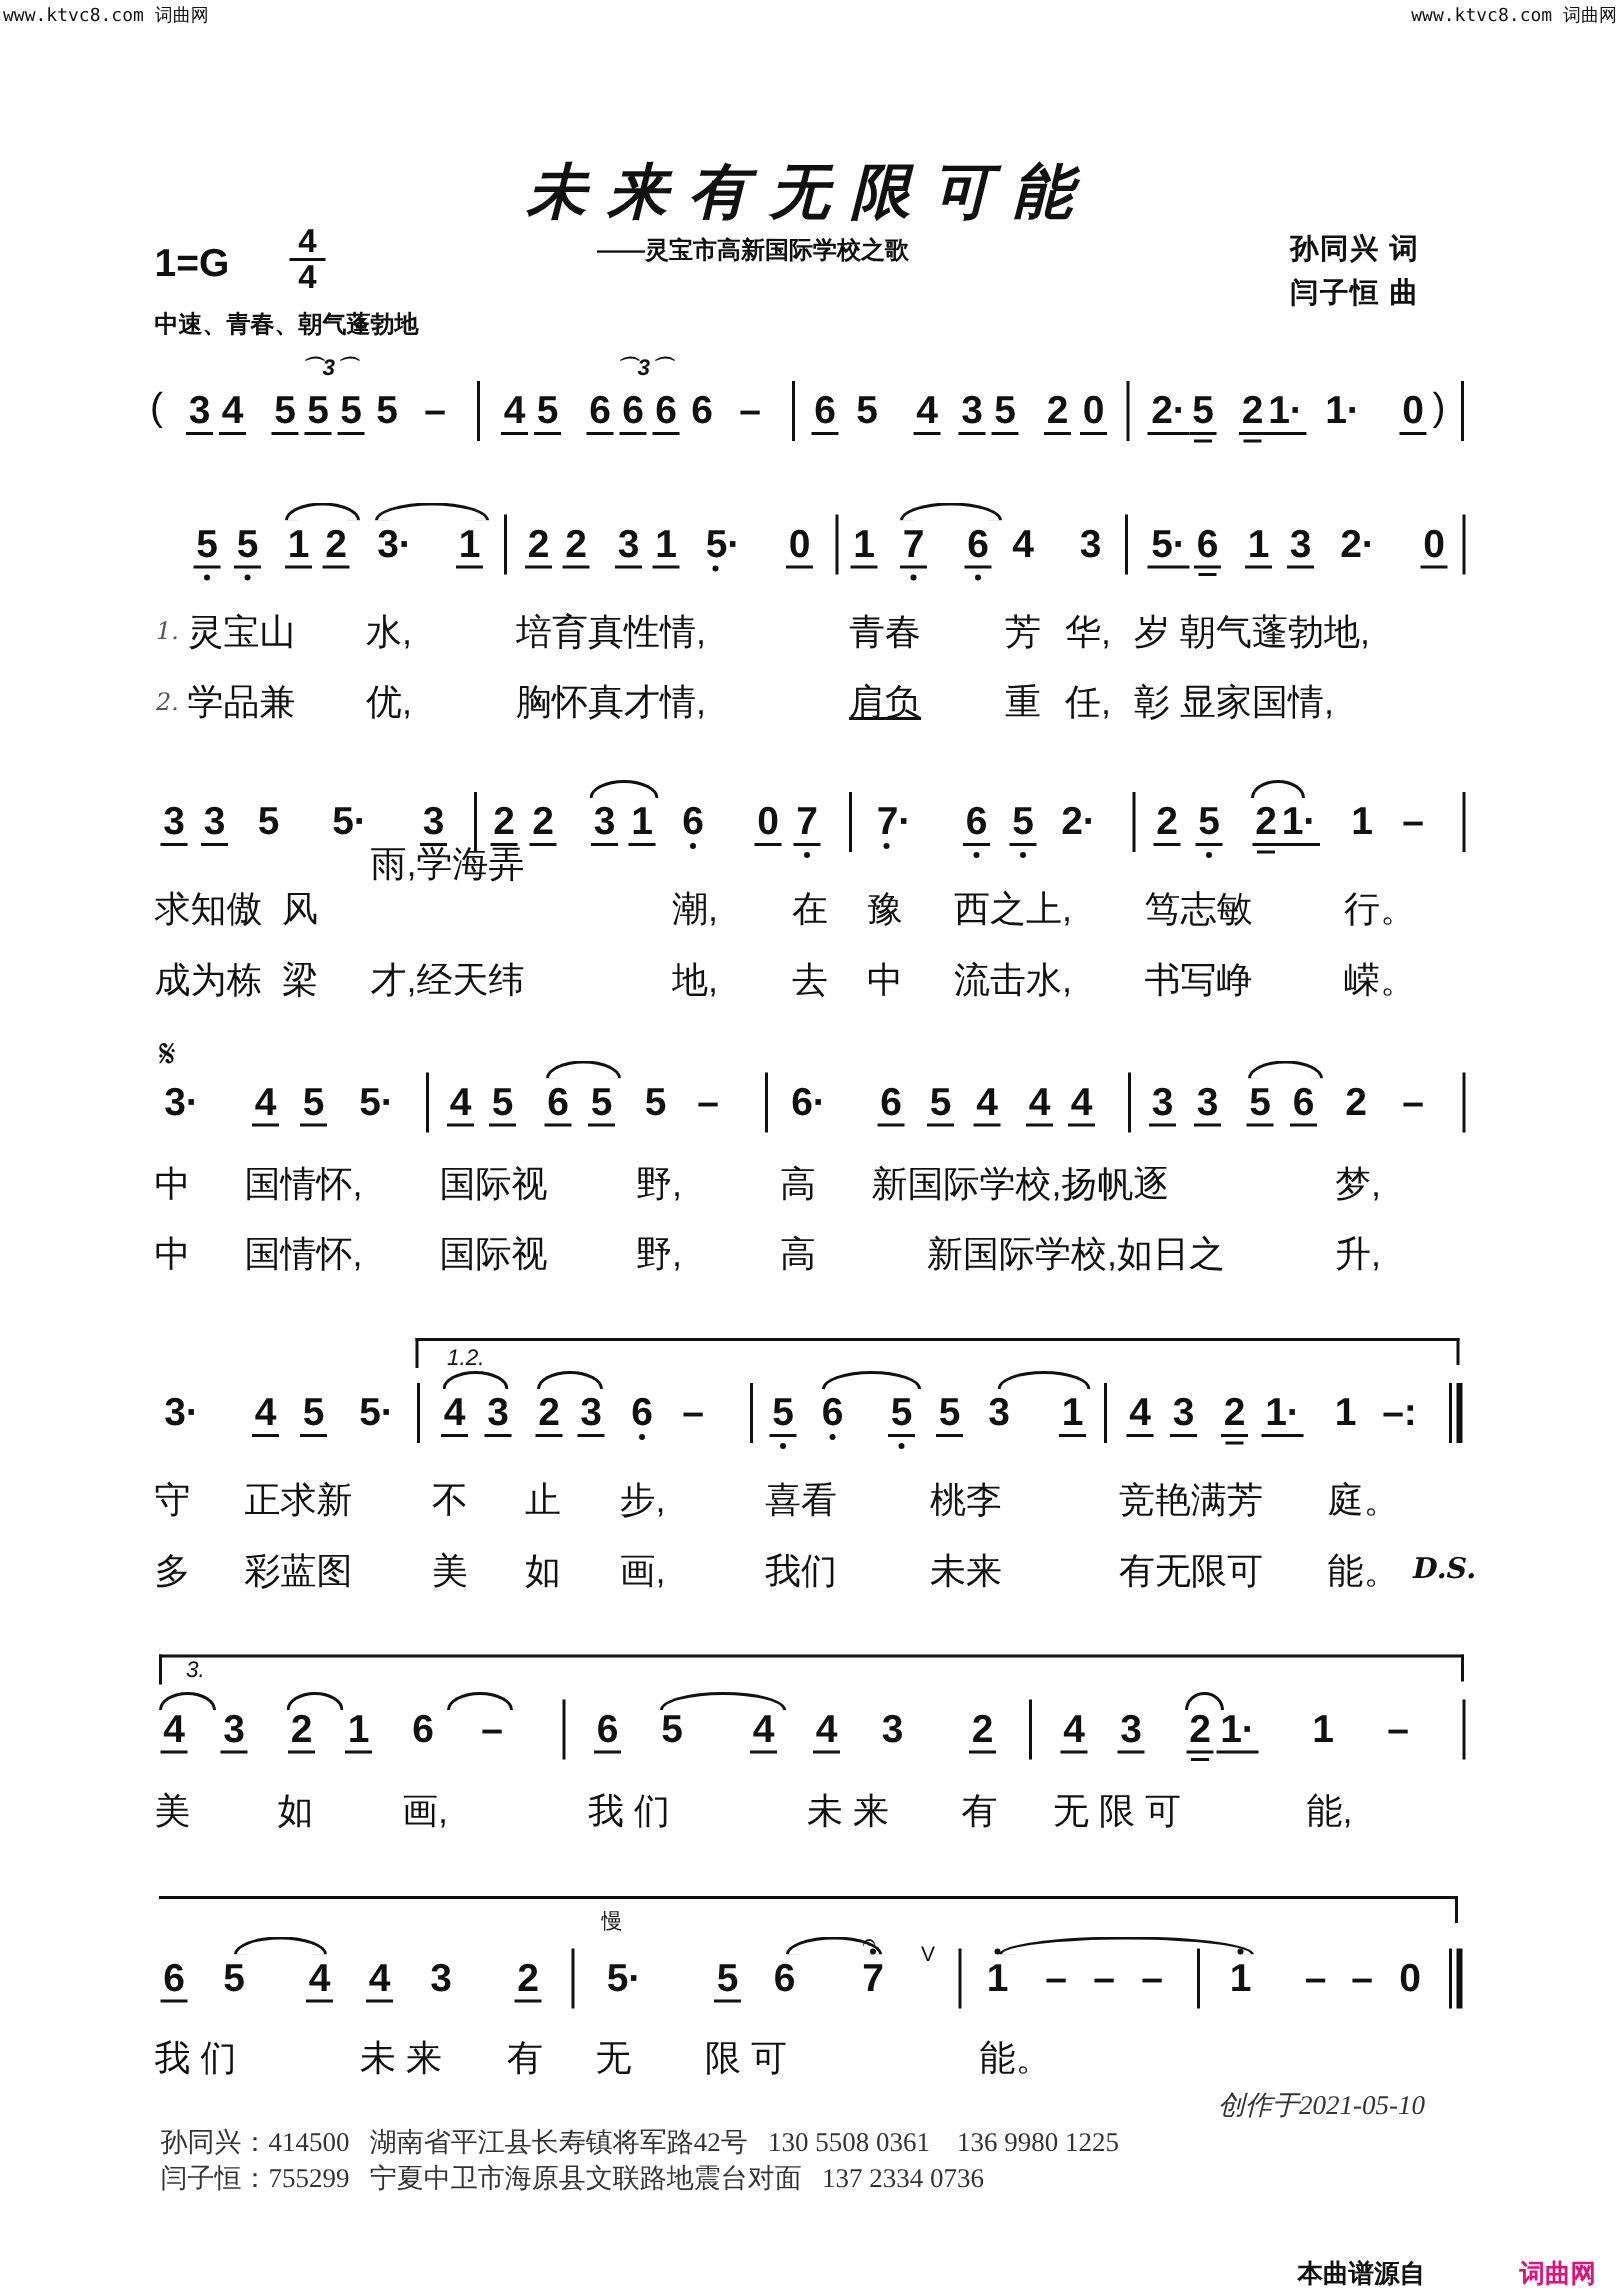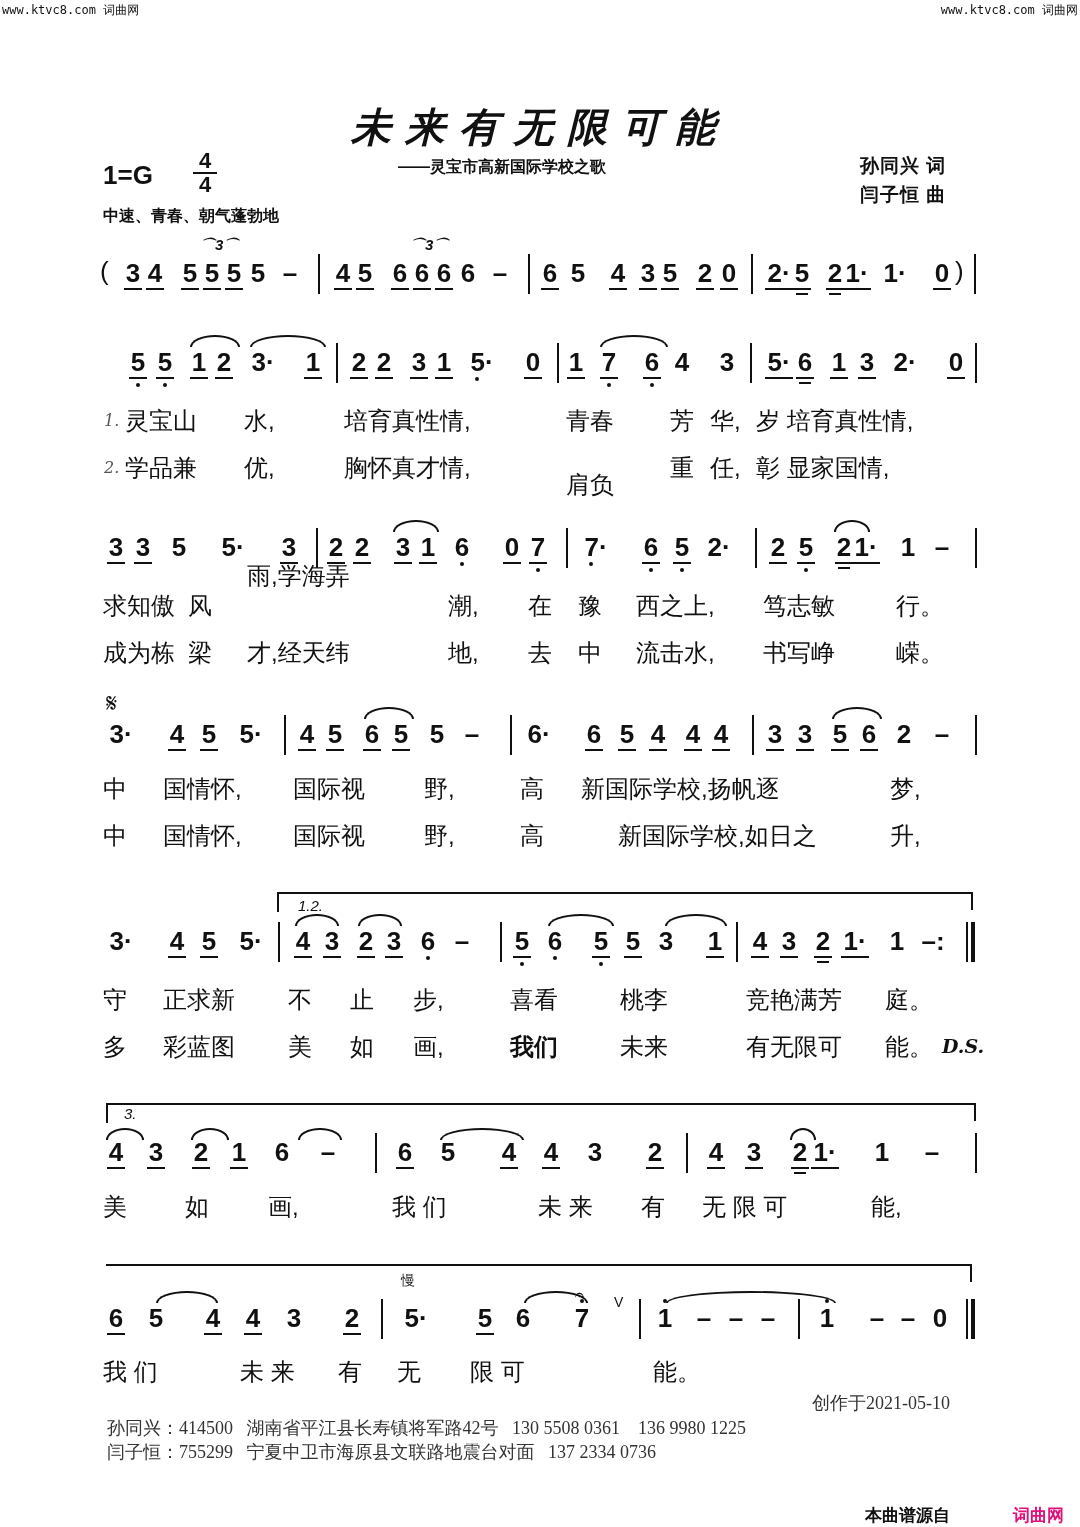--- a/index.html
+++ b/index.html
@@ -26,21 +26,21 @@
   .verse-num { font-style:italic; font-size:16px; color:#555; font-family:"DejaVu Serif",serif; }
   .slur { position:absolute; border:2px solid #111; border-bottom:none; border-radius:50% 50% 0 0 / 100% 100% 0 0; height:10px; }
   .triplet { position:absolute; font-size:15px; font-weight:bold; font-style:italic; }
   .bracket { position:absolute; border-top:2px solid #111; }
   .bracket-left { position:absolute; width:2px; background:#111; }
   .volta-label { position:absolute; font-size:15px; font-style:italic; }
   .segno { position:absolute; font-size:26px; font-family:"DejaVu Serif",serif; }
   .ds { position:absolute; font-family:"DejaVu Serif",serif; font-style:italic; font-weight:bold; font-size:19px; }
   .small-mark { position:absolute; font-size:14px; }
   .footer-line { position:absolute; left:107px; font-family:"Liberation Serif","DejaVu Serif",serif; font-size:18px; color:#333; white-space:pre; }
-  .date { position:absolute; left:812px; top:1391px; font-family:"Liberation Serif","DejaVu Serif",serif; font-size:18px; color:#333; }
+  .date { position:absolute; left:812px; top:1391px; font-family:"Liberation Serif","DejaVu Serif",serif; font-size:18px; color:#333;font-style:italic; }
   .source { position:absolute; left:865px; top:1504px; font-size:17px; font-weight:bold; }
   .source-site { position:absolute; left:1013px; top:1504px; font-size:17px; font-weight:bold; color:#e0117a; }
 </style>
 </head>
 <body>
 
 <div class="wm wm-left">www.ktvc8.com 词曲网</div>
 <div class="wm wm-right">www.ktvc8.com 词曲网</div>
 
 <div class="title">未来有无限可能</div>
@@ -278,26 +278,26 @@
     <div class="bar" style="left: 970px; top: 1264px; height: 18px;"></div>
   </div>
 <div id="lyrics">
     <div class="lyric verse-num" style="left: 104px; top: 411px;">1.</div>
     <div class="lyric" style="left: 125px; top: 405px;">灵宝山</div>
     <div class="lyric" style="left: 244px; top: 405px;">水,</div>
     <div class="lyric" style="left: 344px; top: 405px;">培育真性情,</div>
     <div class="lyric" style="left: 566px; top: 405px;">青春</div>
     <div class="lyric" style="left: 670px; top: 405px;">芳</div>
     <div class="lyric" style="left: 710px; top: 405px;">华,</div>
-    <div class="lyric" style="left: 756px; top: 405px;">岁 培育真性情,</div>
+    <div class="lyric" style="left: 756px; top: 405px;">岁 朝气蓬勃地,</div>
     <div class="lyric verse-num" style="left: 104px; top: 458px;">2.</div>
     <div class="lyric" style="left: 125px; top: 452px;">学品兼</div>
     <div class="lyric" style="left: 244px; top: 452px;">优,</div>
     <div class="lyric" style="left: 344px; top: 452px;">胸怀真才情,</div>
-    <div class="lyric" style="left: 566px; top: 469px;">肩负</div>
+    <div class="lyric" style="left: 566px; top: 452px; text-decoration: underline;">肩负</div>
     <div class="lyric" style="left: 670px; top: 452px;">重</div>
     <div class="lyric" style="left: 710px; top: 452px;">任,</div>
     <div class="lyric" style="left: 756px; top: 452px;">彰 显家国情,</div>
     <div class="lyric" style="left: 103px; top: 590px; text-align: center;">求知傲</div>
     <div class="lyric" style="left: 188px; top: 590px;">风</div>
     <div class="lyric" style="left: 247px; top: 560px;">雨,学海弄</div>
     <div class="lyric" style="left: 448px; top: 590px;">潮,</div>
     <div class="lyric" style="left: 528px; top: 590px;">在</div>
     <div class="lyric" style="left: 578px; top: 590px;">豫</div>
     <div class="lyric" style="left: 636px; top: 590px;">西之上,</div>
@@ -333,21 +333,21 @@
     <div class="lyric" style="left: 413px; top: 984px;">步,</div>
     <div class="lyric" style="left: 510px; top: 984px;">喜看</div>
     <div class="lyric" style="left: 620px; top: 984px;">桃李</div>
     <div class="lyric" style="left: 746px; top: 984px;">竞艳满芳</div>
     <div class="lyric" style="left: 885px; top: 984px;">庭。</div>
     <div class="lyric" style="left: 103px; top: 1031px;">多</div>
     <div class="lyric" style="left: 163px; top: 1031px;">彩蓝图</div>
     <div class="lyric" style="left: 288px; top: 1031px;">美</div>
     <div class="lyric" style="left: 350px; top: 1031px;">如</div>
     <div class="lyric" style="left: 413px; top: 1031px;">画,</div>
-    <div class="lyric" style="left: 510px; top: 1031px; font-weight: bold;">我们</div>
+    <div class="lyric" style="left: 510px; top: 1031px;">我们</div>
     <div class="lyric" style="left: 620px; top: 1031px;">未来</div>
     <div class="lyric" style="left: 746px; top: 1031px;">有无限可</div>
     <div class="lyric" style="left: 885px; top: 1031px;">能。</div>
     <div class="lyric" style="left: 103px; top: 1191px;">美</div>
     <div class="lyric" style="left: 185px; top: 1191px;">如</div>
     <div class="lyric" style="left: 268px; top: 1191px;">画,</div>
     <div class="lyric" style="left: 392px; top: 1191px;">我 们</div>
     <div class="lyric" style="left: 538px; top: 1191px;">未 来</div>
     <div class="lyric" style="left: 641px; top: 1191px;">有</div>
     <div class="lyric" style="left: 702px; top: 1191px;">无 限 可</div>

